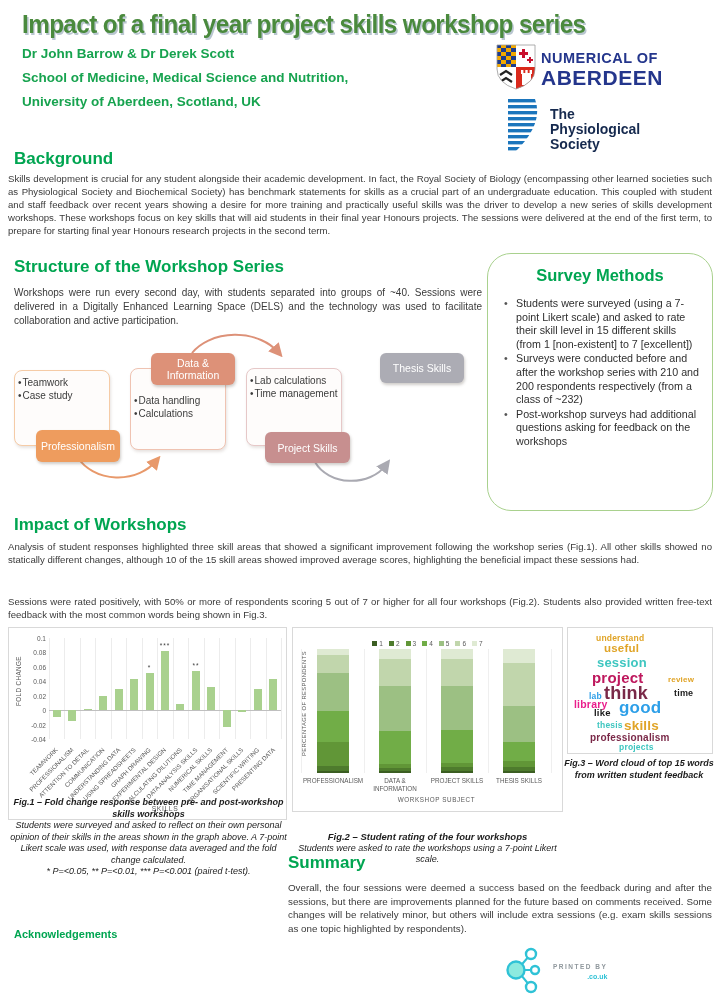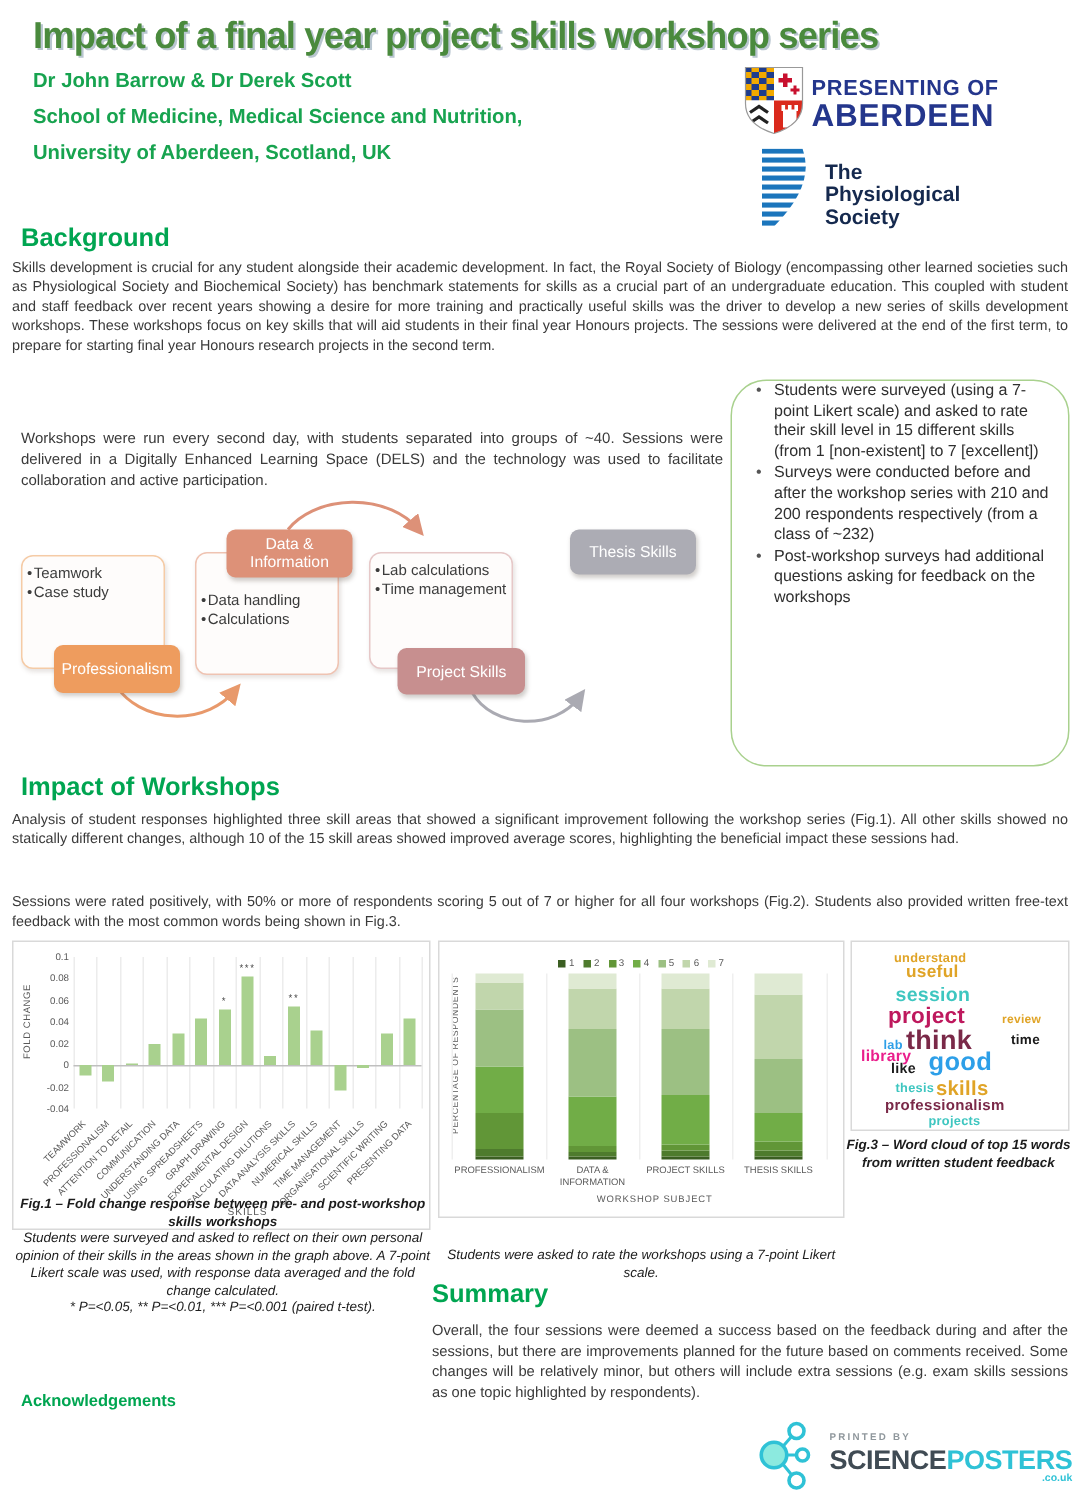--- a/index.html
+++ b/index.html
@@ -110,21 +110,21 @@
             <rect x="26" y="29" width="9" height="12"></rect>
             <rect x="25" y="26" width="2.4" height="4"></rect>
               <rect x="29.3" y="26" width="2.4" height="4"></rect>
               <rect x="33.6" y="26" width="2.4" height="4"></rect>
           </g>
         </g>
         <path d="M1 1 h38 v24 q0 14 -19 20 q-19 -6 -19 -20 Z" fill="none" stroke="#999" stroke-width="0.8"></path>
       </svg>
     </span>
     <span class="ab-word">
-      <div class="l1">PRESENTING OF</div>
+      <div class="l1">NUMERICAL OF</div>
       <div class="l2">ABERDEEN</div>
     </span>
   </div>
 
   <div class="logo-physoc">
     <span>
       <svg width="36" height="52" viewBox="0 0 36 52">
         <defs>
             <clipPath id="fan">
               <path d="M0 0 H27 Q36 24 8 52 H0 Z"></path>
@@ -149,20 +149,21 @@
     <span class="ps-word">
       <div>The</div>
       <div>Physiological</div>
       <div>Society</div>
     </span>
   </div>
 
   <div class="h-green" style="left:14px;top:149px">Background</div>
   <div class="body-text" style="left:8px;top:172px;width:704px">Skills development is crucial for any student alongside their academic development.  In fact, the Royal Society of Biology (encompassing other learned societies such as Physiological Society and Biochemical Society) has benchmark statements for skills as a crucial part of an undergraduate education. This coupled with student and staff feedback over recent years showing a desire for more training and practically useful skills was the driver to develop a new series of skills development workshops.  These workshops focus on key skills that will aid students in their final year Honours projects.  The sessions were delivered at the end of the first term, to prepare for starting final year Honours research projects in the second term.</div>
 
+  <div class="h-green" style="left:14px;top:257px">Structure of the Workshop Series</div>
   <div class="body-text" style="left:14px;top:286px;width:468px;font-size:10px;line-height:14px">Workshops were run every second day, with students separated into groups of ~40.  Sessions were delivered in a Digitally Enhanced Learning Space (DELS) and the technology was used to facilitate collaboration and active participation.</div>
 
   <div class="flow">
     <svg class="flow-arcs" width="488" height="192" viewBox="0 0 488 192">
       <defs>
         <marker id="ah-o" markerWidth="7" markerHeight="7" refX="3.5" refY="3.5" orient="auto">
             <path d="M0 0 L7 3.5 L0 7 Z" fill="#e8996b"></path>
           </marker>
         <marker id="ah-s" markerWidth="7" markerHeight="7" refX="3.5" refY="3.5" orient="auto">
             <path d="M0 0 L7 3.5 L0 7 Z" fill="#dd9178"></path>
@@ -189,20 +190,21 @@
       <div class="itm">Time management</div>
     </div>
 
     <div class="flow-label" style="left: 36px; top: 110px; width: 84px; height: 32px; background: rgb(238, 156, 94);">Professionalism</div>
     <div class="flow-label" style="left: 151px; top: 33px; width: 84px; height: 32px; background: rgb(221, 145, 120);">Data &amp; Information</div>
     <div class="flow-label" style="left: 265px; top: 112px; width: 85px; height: 31px; background: rgb(199, 143, 143);">Project Skills</div>
     <div class="flow-label" style="left: 380px; top: 33px; width: 84px; height: 30px; background: rgb(172, 172, 180);">Thesis Skills</div>
   </div>
 
   <div class="survey">
+    <h3>Survey Methods</h3>
     <div class="blt">Students were surveyed (using a 7-point Likert scale) and asked to rate their skill level in 15 different skills (from 1 [non-existent] to 7 [excellent])</div>
     <div class="blt">Surveys were conducted before and after the workshop series with 210 and 200 respondents respectively (from a class of ~232)</div>
     <div class="blt">Post-workshop surveys had additional questions asking for feedback on the workshops</div>
   </div>
 
   <div class="h-green" style="left:14px;top:515px">Impact of Workshops</div>
   <div class="body-text" style="left:8px;top:540px;width:704px">Analysis of student responses highlighted three skill areas that showed a significant improvement following the workshop series (Fig.1).  All other skills showed no statically different changes, although 10 of the 15 skill areas showed improved average scores, highlighting the beneficial impact these sessions had.</div>
   <div class="body-text" style="left:8px;top:595px;width:704px">Sessions were rated positively, with 50% or more of respondents scoring 5 out of 7 or higher for all four workshops (Fig.2).  Students also provided written free-text feedback with the most common words being shown in Fig.3.</div>
 
   <div class="panel" style="left:8px;top:627px;width:279px;height:193px">
@@ -327,20 +329,21 @@
       </div>
     <div style="position:absolute;left:0;top:149px;width:271px;height:18px">
         <div class="f2xlab" style="left: 9px;">PROFESSIONALISM</div>
         <div class="f2xlab" style="left: 71px;">DATA &amp; INFORMATION</div>
         <div class="f2xlab" style="left: 133px;">PROJECT SKILLS</div>
         <div class="f2xlab" style="left: 195px;">THESIS SKILLS</div>
       </div>
     <div class="axis-title" style="left:26px;top:168px;width:235px;font-size:6.3px">WORKSHOP SUBJECT</div>
   </div>
   <div class="caption" style="left:292px;top:831px;width:271px">
+    <div class="cap-b" style="font-size:9.5px">Fig.2 – Student rating of the four workshops</div>
     <div class="cap-i">Students were asked to rate the workshops using a 7-point Likert scale.</div>
   </div>
 
   <div class="panel" style="left:567px;top:627px;width:146px;height:127px">
     <div style="position:absolute;left:0;top:0;width:146px;height:127px">
         <span class="wcword" style="left: 28px; top: 6px; font-size: 8.5px; color: rgb(224, 164, 39);">understand</span>
         <span class="wcword" style="left: 36px; top: 15px; font-size: 11.5px; color: rgb(224, 164, 39);">useful</span>
         <span class="wcword" style="left: 29px; top: 28px; font-size: 13px; color: rgb(62, 198, 192);">session</span>
         <span class="wcword" style="left: 24px; top: 42px; font-size: 15px; color: #be185d;">project</span>
         <span class="wcword" style="left: 100px; top: 48px; font-size: 8px; color: rgb(224, 164, 39);">review</span>
@@ -374,18 +377,17 @@
           <line x1="20" y1="25" x2="33" y2="41"></line>
         </g>
         <circle cx="19" cy="25" r="8.5" fill="#8ceadf" stroke="#2fc2d6" stroke-width="2.4"></circle>
         <circle cx="34" cy="9" r="5" fill="#fff" stroke="#2fc2d6" stroke-width="2.4"></circle>
         <circle cx="38" cy="25" r="4" fill="#fff" stroke="#2fc2d6" stroke-width="2.4"></circle>
         <circle cx="34" cy="42" r="5" fill="#fff" stroke="#2fc2d6" stroke-width="2.4"></circle>
       </svg>
     </span>
     <span class="pr-text">
       <div class="pr-by">PRINTED BY</div>
-      <div class="pr-brand"><span class="pr-sci">SCIENCE</span><span class="pr-pos">POSTERS</span></div>
       <div class="pr-suffix">.co.uk</div>
     </span>
   </div>
 
 </div>
 
 </body></html>

